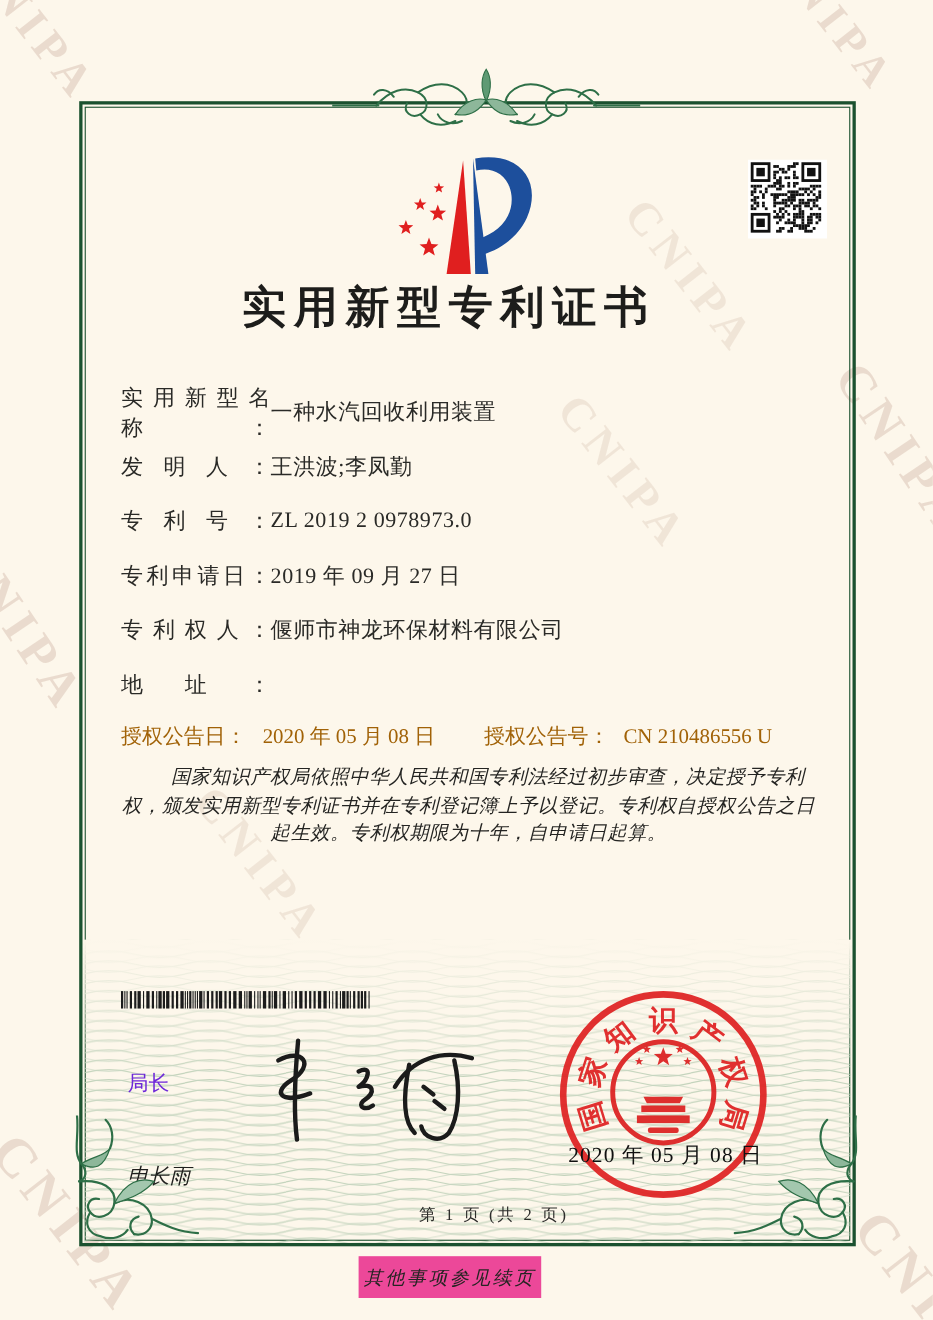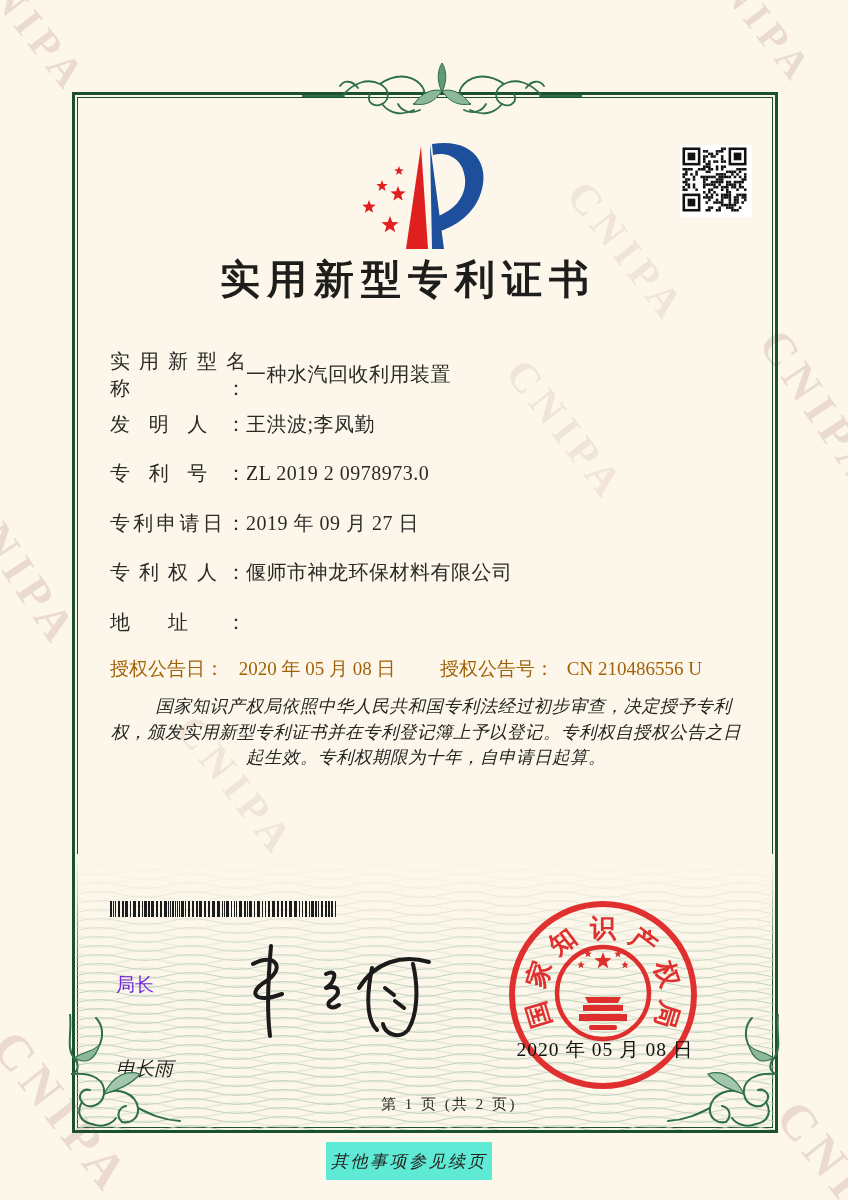--- a/index.html
+++ b/index.html
@@ -50,21 +50,21 @@
   .seal-date{
     position:absolute;left:505px;top:1036px;width:200px;text-align:center;
     font-size:19.5px;color:#101010;z-index:8;letter-spacing:1px;
   }
   .page-indicator{
     position:absolute;left:72px;top:1095px;width:706px;text-align:center;
     font-size:15px;letter-spacing:2.5px;color:#2c2c2a;z-index:6;margin-left:24px;
   }
   .continuation{
     position:absolute;left:326px;top:1142px;width:166px;height:38px;
-    background:#5eead4;display:flex;align-items:center;justify-content:center;
+    background:#ec4899;display:flex;align-items:center;justify-content:center;
     font-size:17px;font-style:italic;letter-spacing:2.5px;color:#242422;z-index:6;
   }
   svg{display:block;}
 </style>
 </head>
 <body>
 
 <div class="wm" style="left:28px;top:22px;font-size:42px;">CNIPA</div>
 <div class="wm" style="left:757px;top:16px;font-size:40px;">CNIPA</div>
 <div class="wm" style="left:820px;top:408px;font-size:46px;transform:translate(-50%,-50%) rotate(56deg);">CNIPA</div>

